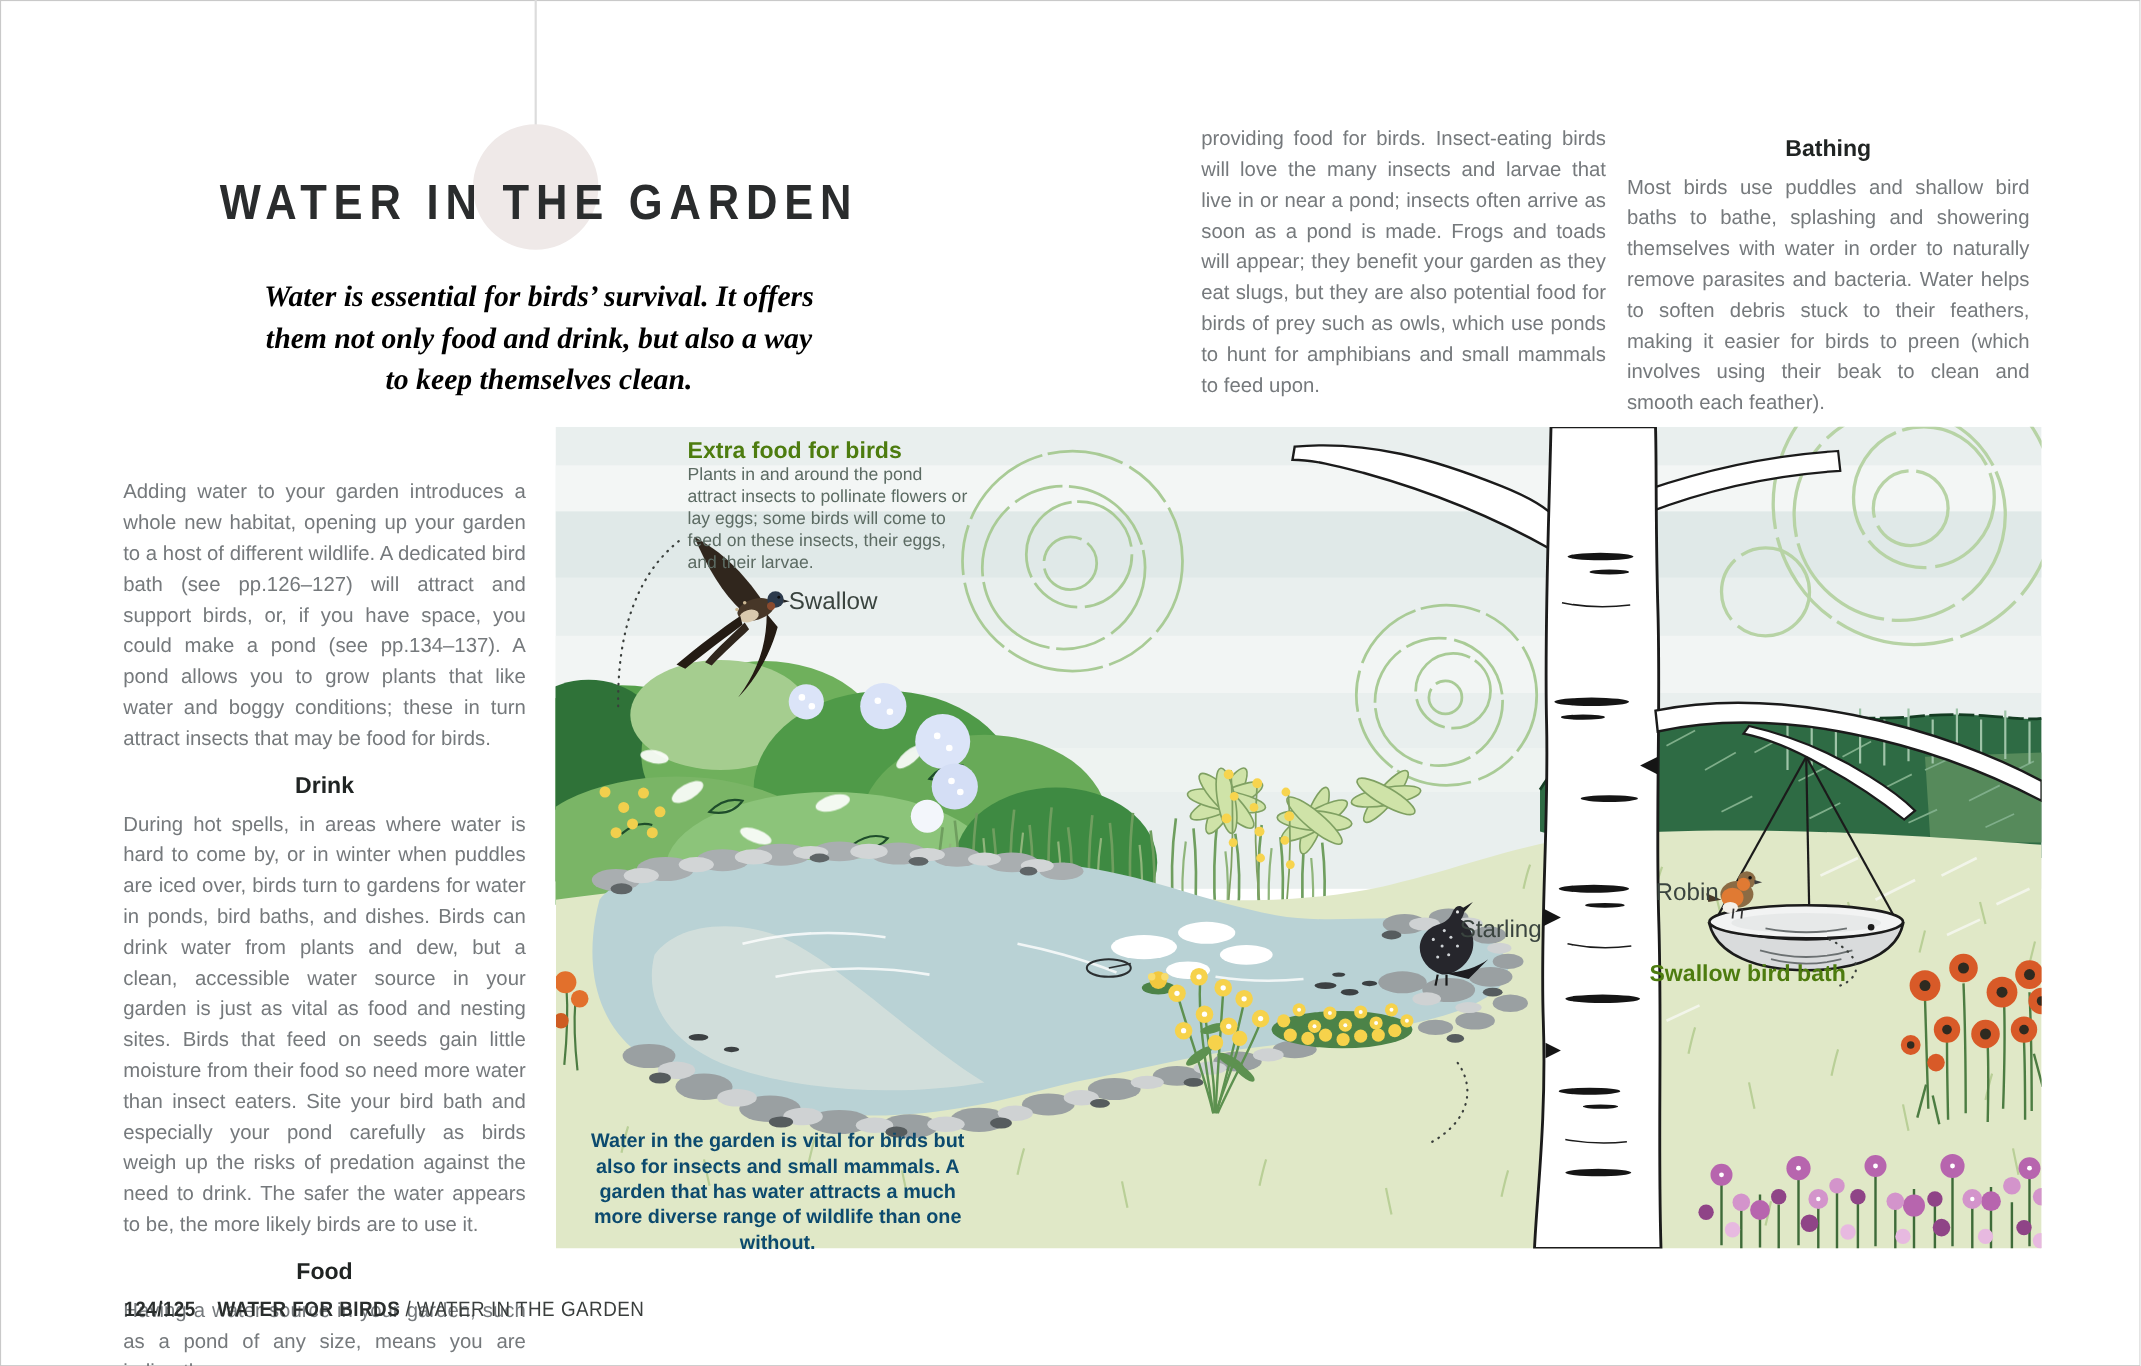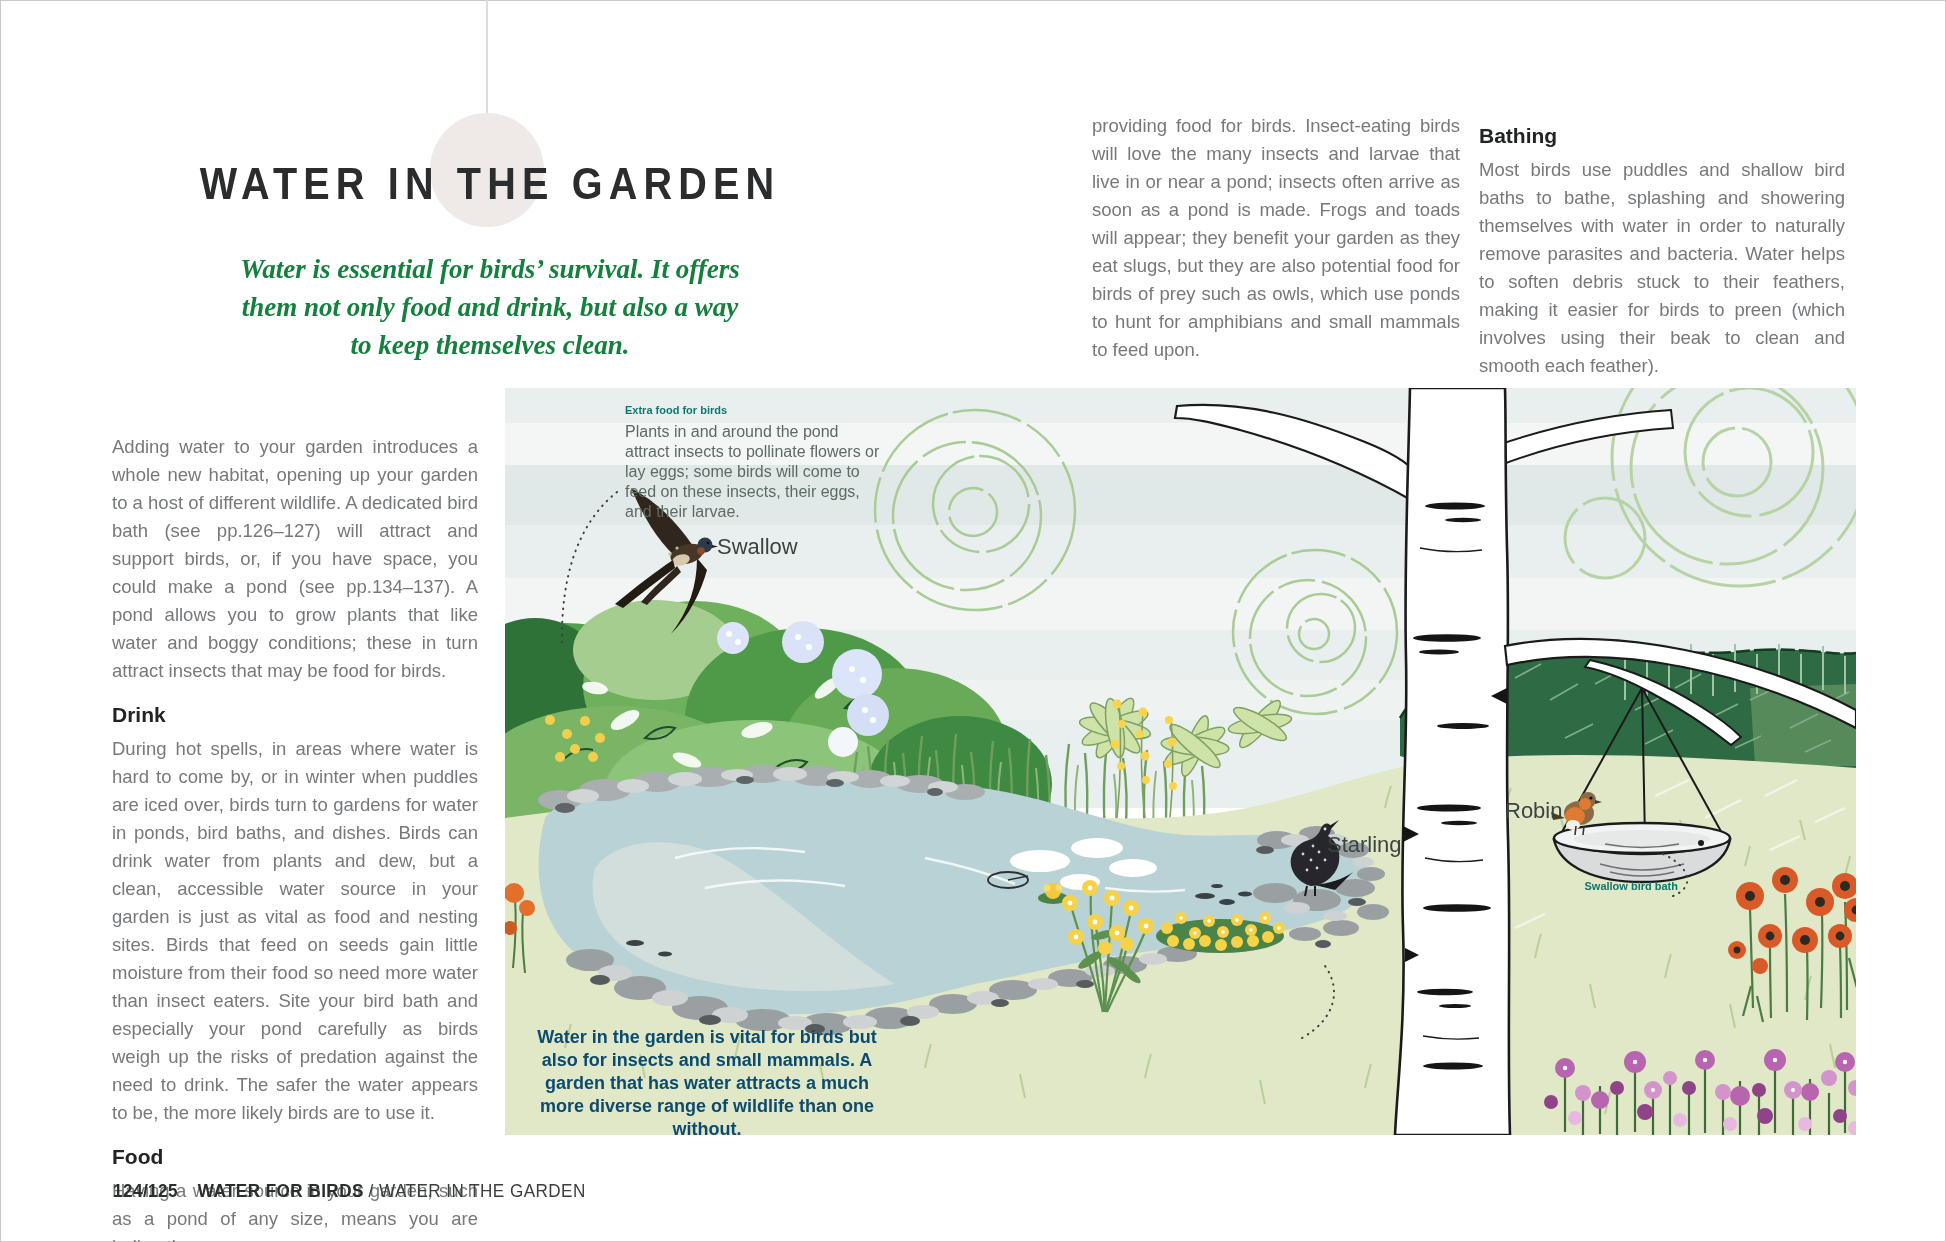--- a/index.html
+++ b/index.html
@@ -1,37 +1,37 @@
 <!DOCTYPE html>
 <html><head>
 <meta charset="utf-8">
 <style>
   html,body{margin:0;padding:0;background:#ffffff;}
   .page{position:relative;width:1946px;height:1242px;background:#ffffff;outline:1px solid #c9c9c9;outline-offset:-1px;overflow:hidden;font-family:"Liberation Sans",sans-serif;}
   
   .hang-line{position:absolute;left:486px;top:0;width:2px;height:116px;background:#dcdcdc;}
   .title-circle{position:absolute;left:430px;top:113px;width:114px;height:114px;border-radius:50%;background:#efe9e8;}
   .page-title{position:absolute;left:120px;top:128px;width:740px;text-align:center;font-size:45px;font-weight:700;letter-spacing:7px;color:#2a2c2d;transform:scaleX(0.88);transform-origin:center;white-space:nowrap;}
-  .subtitle{position:absolute;left:195px;top:250px;width:590px;text-align:center;font-family:"Liberation Serif",serif;font-style:italic;font-weight:700;font-size:27px;line-height:38px;color:#15803d;}
+  .subtitle{position:absolute;left:195px;top:250px;width:590px;text-align:center;font-family:"Liberation Serif",serif;font-style:italic;font-weight:700;font-size:27px;line-height:38px;color:#000000;}
   .col{position:absolute;font-size:18.5px;line-height:28px;color:#75797c;text-align:justify;}
   .col-left{left:112px;top:433px;width:366px;}
   .col-mid{left:1092px;top:112px;width:368px;}
   .col-right{left:1479px;top:122px;width:366px;}
-  .col h3{font-size:21px;font-weight:700;color:#202423;margin:16px 0 6px 0;text-align:left;}
+  .col h3{font-size:21px;font-weight:700;color:#202423;margin:16px 0 6px 0;text-align:center;}
   .col h3.first{margin-top:0;}
   .col p{margin:0;}
   .footer{position:absolute;left:113px;top:1180px;font-size:19px;color:#2a2e2d;white-space:nowrap;transform:scaleX(0.9);transform-origin:left;}
   .footer .pgnum{font-weight:700;letter-spacing:.5px;margin-right:22px;}
   .footer .sect{font-weight:700;letter-spacing:.5px;}
   .footer .chap{font-weight:400;letter-spacing:.5px;color:#3a3e3d;}
   
   .illo{position:absolute;left:505px;top:388px;width:1351px;height:747px;}
   .illo svg{position:absolute;left:0;top:0;}
   .anno{position:absolute;font-size:16px;line-height:20px;color:#5c6b63;}
-  .anno .ah{font-size:11px;font-weight:700;color:#0f766e;margin-bottom:2px;}
+  .anno .ah{font-size:21px;font-weight:700;color:#4d7c0f;margin-bottom:2px;}
   .anno-extra{left:120px;top:12px;width:256px;text-align:left;}
   .anno-shallow{left:548px;top:638px;width:246px;text-align:right;}
   .anno-bath{left:945px;top:488px;width:228px;text-align:right;}
   .bird-label{position:absolute;font-size:22px;color:#3a443f;white-space:nowrap;}
   .lbl-swallow{left:212px;top:146px;}
   .lbl-starling{left:822px;top:444px;text-align:right;}
   .lbl-robin{left:1000px;top:410px;}
   .illo-caption{position:absolute;left:28px;top:638px;width:348px;font-size:18px;font-weight:700;color:#0c4a6e;line-height:23px;text-align:center;}
 </style>
 </head>

